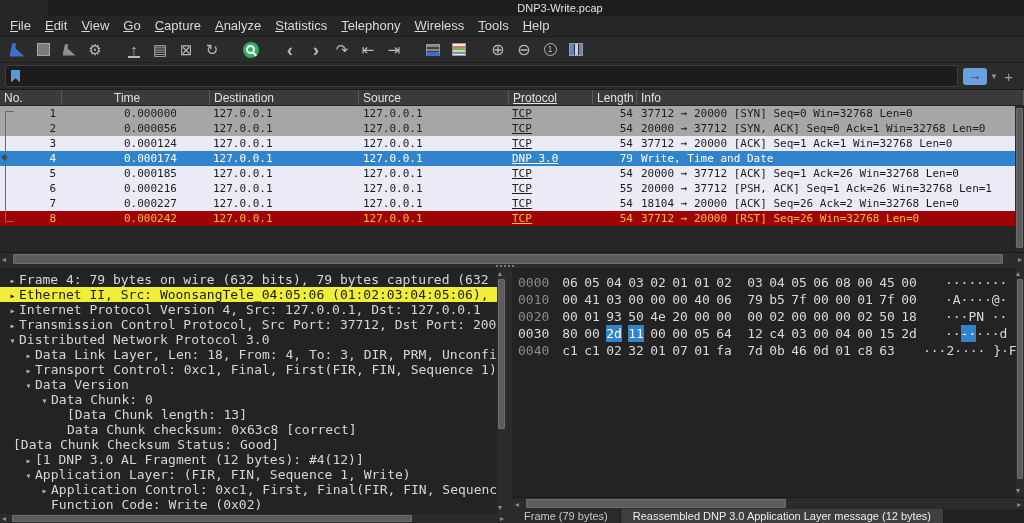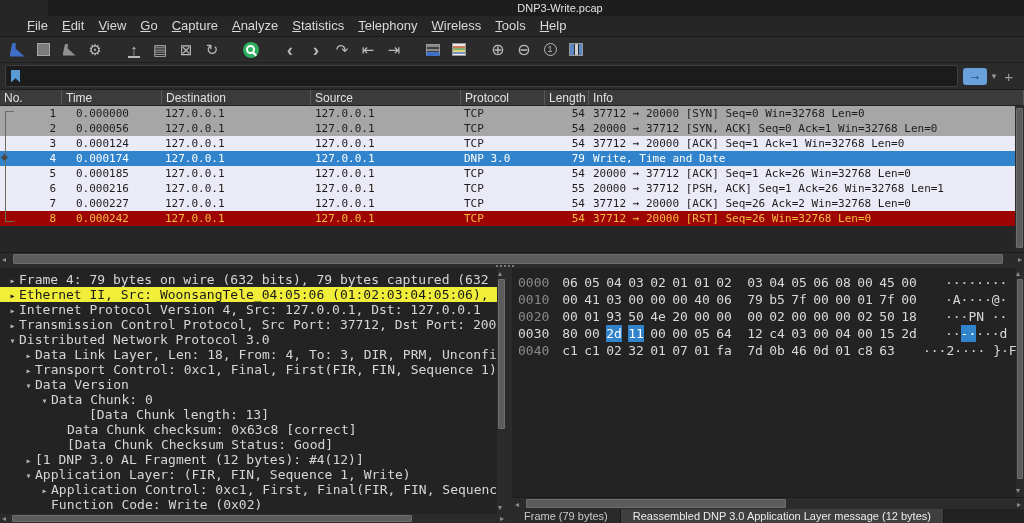--- a/index.html
+++ b/index.html
@@ -8,21 +8,21 @@
   
   .titlebar{position:absolute;left:0;top:0;width:1024px;height:16px;background:#1d1d1d;
     display:flex;align-items:center;justify-content:center;color:#e3e3e3;font-size:11px;margin-left:48px;}
   .winbtns{position:absolute;right:4px;top:0;height:16px;display:flex;align-items:center;gap:7px;}
   .wb-min{color:#bdbdbd;font-size:12px;line-height:10px;}
   .wb-max{width:8px;height:8px;border:1px solid #9d9d9d;background:#3a3a3a;}
   .wb-close{width:12px;height:12px;border-radius:50%;background:radial-gradient(circle at 35% 30%,#7cc4ef,#2b6fae);
     color:#fff;font-size:9px;line-height:12px;text-align:center;}
   
   .menubar{position:absolute;left:0;top:16px;width:1024px;height:20px;background:#262626;
-    display:flex;align-items:center;padding-left:20px;box-sizing:border-box;}
+    display:flex;align-items:center;padding-left:3px;box-sizing:border-box;}
   .menu-item{color:#d9d9d9;font-size:13px;padding:0 7px;line-height:20px;}
   .menu-item u{text-decoration:underline;}
   
   .toolbar{position:absolute;left:0;top:36px;width:1024px;height:27px;background:#2b2b2b;
     border-top:1px solid #1a1a1a;border-bottom:1px solid #1f1f1f;display:flex;align-items:center;
     padding-left:4px;box-sizing:border-box;}
   .tbtn{width:26px;height:22px;display:flex;align-items:center;justify-content:center;
     color:#b8b8b8;font-size:15px;flex:0 0 auto;}
   .tbtn.gap{margin-left:13px;}
   .tbtn i{display:block;font-style:normal;}
@@ -56,21 +56,21 @@
     font-size:12px;font-family:"Liberation Sans",sans-serif;}
   .filter-input::placeholder{color:#8f8f8f;}
   .apply-btn{width:24px;height:17px;background:#6aa0dc;border-radius:3px;color:#17355e;
     font-size:13px;font-weight:bold;text-align:center;line-height:16px;}
   .apply-caret{color:#9a9a9a;font-size:9px;}
   .plus-btn{color:#9a9a9a;font-size:15px;padding:0 6px 0 3px;}
   
   .pheader{position:absolute;left:0;top:90px;width:1024px;height:16px;background:#3b3b3b;
     display:flex;color:#e2e2e2;font-size:12px;line-height:16px;border-bottom:1px solid #232323;box-sizing:border-box;}
   .pheader .hc{border-right:1px solid #585858;box-sizing:border-box;padding-left:4px;white-space:nowrap;overflow:hidden;}
-  .c0{width:62px;}.c1{width:100px;}.c2{width:150px;}.c3{width:149px;}.c4{width:84px;}.c5{width:44px;}.c6{flex:1;}
+  .c0{width:62px;}.c1{width:100px;margin-left:48px;}.c2{width:150px;}.c3{width:149px;}.c4{width:84px;text-decoration:underline;}.c5{width:44px;}.c6{flex:1;}
   .prows{position:absolute;left:0;top:106px;width:1024px;height:120px;background:#1f1f1f;}
   .prow{display:flex;height:15px;line-height:15px;font-family:"DejaVu Sans Mono",monospace;
     font-size:11px;white-space:nowrap;}
   .prow .pc{overflow:hidden;box-sizing:border-box;}
   .prow .c0{text-align:right;padding-right:6px;}
   .prow .c1{padding-left:14px;}
   .prow .c2,.prow .c3{padding-left:3px;}
   .prow .c4{padding-left:3px;}
   .prow .c5{text-align:right;padding-right:4px;}
   .prow .c6{padding-left:4px;}
@@ -282,21 +282,21 @@
         <span class="pc c5">55</span>
         <span class="pc c6">20000 → 37712 [PSH, ACK] Seq=1 Ack=26 Win=32768 Len=1</span>
       </div>
       <div class="prow row-tcp">
         <span class="pc c0">7</span>
         <span class="pc c1">0.000227</span>
         <span class="pc c2">127.0.0.1</span>
         <span class="pc c3">127.0.0.1</span>
         <span class="pc c4">TCP</span>
         <span class="pc c5">54</span>
-        <span class="pc c6">37712 → 20000 [ACK] Seq=26 Ack=2 Win=32768 Len=0</span>
+        <span class="pc c6">18104 → 20000 [ACK] Seq=26 Ack=2 Win=32768 Len=0</span>
       </div>
       <div class="prow row-rst">
         <span class="pc c0">8</span>
         <span class="pc c1">0.000242</span>
         <span class="pc c2">127.0.0.1</span>
         <span class="pc c3">127.0.0.1</span>
         <span class="pc c4">TCP</span>
         <span class="pc c5">54</span>
         <span class="pc c6">37712 → 20000 [RST] Seq=26 Win=32768 Len=0</span>
       </div>
@@ -318,23 +318,23 @@
   <div class="detail-pane">
       <div class="dline" style="padding-left: 6px;"><span class="arrow">▸</span><span>Frame 4: 79 bytes on wire (632 bits), 79 bytes captured (632 bi</span></div>
       <div class="dline hl" style="padding-left: 6px;"><span class="arrow">▸</span><span>Ethernet II, Src: WoonsangTele_04:05:06 (01:02:03:04:05:06), Ds</span></div>
       <div class="dline" style="padding-left: 6px;"><span class="arrow">▸</span><span>Internet Protocol Version 4, Src: 127.0.0.1, Dst: 127.0.0.1</span></div>
       <div class="dline" style="padding-left: 6px;"><span class="arrow">▸</span><span>Transmission Control Protocol, Src Port: 37712, Dst Port: 20000</span></div>
       <div class="dline" style="padding-left: 6px;"><span class="arrow">▾</span><span>Distributed Network Protocol 3.0</span></div>
       <div class="dline" style="padding-left: 22px;"><span class="arrow">▸</span><span>Data Link Layer, Len: 18, From: 4, To: 3, DIR, PRM, Unconfirme</span></div>
       <div class="dline" style="padding-left: 22px;"><span class="arrow">▸</span><span>Transport Control: 0xc1, Final, First(FIR, FIN, Sequence 1)</span></div>
       <div class="dline" style="padding-left: 22px;"><span class="arrow">▾</span><span>Data Version</span></div>
       <div class="dline" style="padding-left: 38px;"><span class="arrow">▾</span><span>Data Chunk: 0</span></div>
-      <div class="dline" style="padding-left: 76px;"><span class="arrow"></span><span>[Data Chunk length: 13]</span></div>
+      <div class="dline" style="padding-left: 54px;"><span class="arrow"></span><span>[Data Chunk length: 13]</span></div>
       <div class="dline" style="padding-left: 54px;"><span class="arrow"></span><span>Data Chunk checksum: 0x63c8 [correct]</span></div>
-      <div class="dline" style="padding-left: 54px;"><span class="arrow"></span><span>[Data Chunk Checksum Status: Good]</span></div>
+      <div class="dline" style=""><span class="arrow"></span><span>[Data Chunk Checksum Status: Good]</span></div>
       <div class="dline" style="padding-left: 22px;"><span class="arrow">▸</span><span>[1 DNP 3.0 AL Fragment (12 bytes): #4(12)]</span></div>
       <div class="dline" style="padding-left: 22px;"><span class="arrow">▾</span><span>Application Layer: (FIR, FIN, Sequence 1, Write)</span></div>
       <div class="dline" style="padding-left: 38px;"><span class="arrow">▸</span><span>Application Control: 0xc1, First, Final(FIR, FIN, Sequence</span></div>
       <div class="dline" style="padding-left: 38px;"><span class="arrow"></span><span>Function Code: Write (0x02)</span></div>
     </div>
   <div class="sb detail-vscroll">
     <span class="arrow a-up">▴</span>
     <div class="thumb"></div>
     <span class="arrow a-down">▾</span>
   </div>

